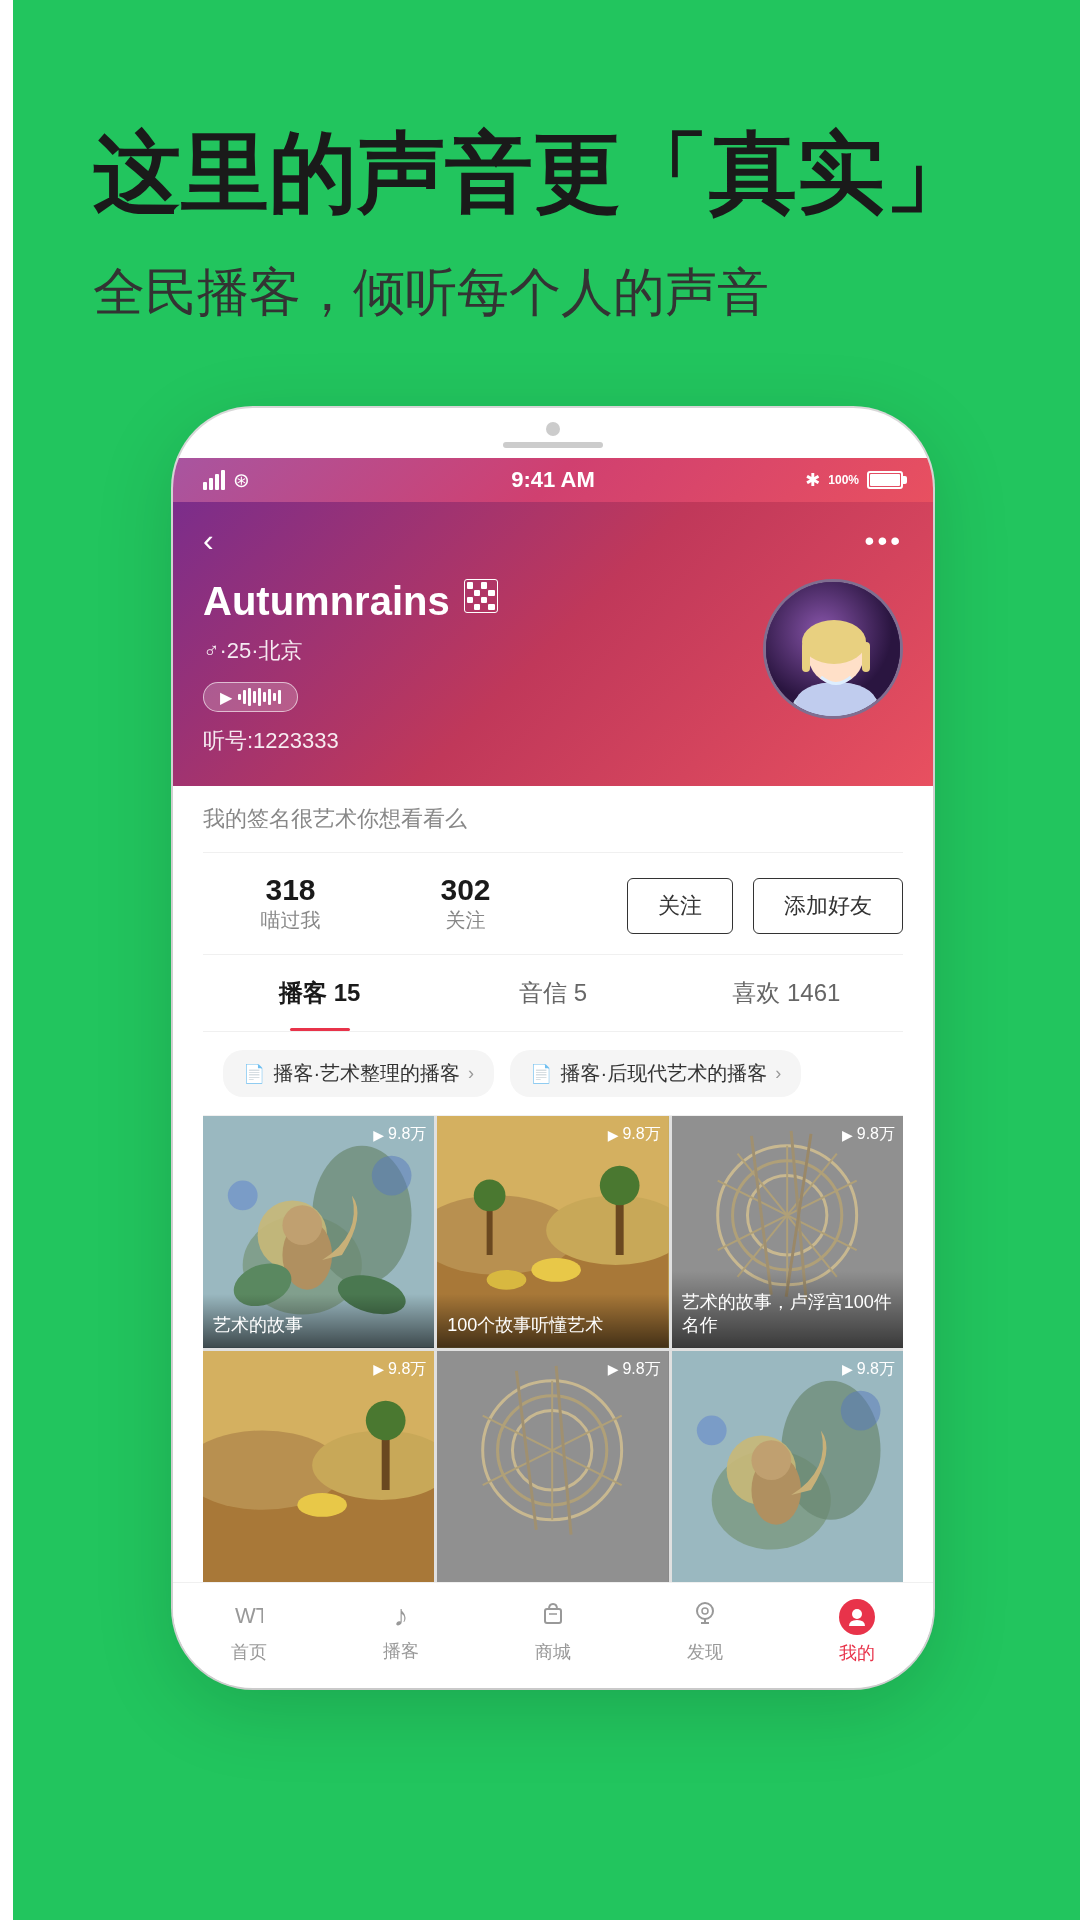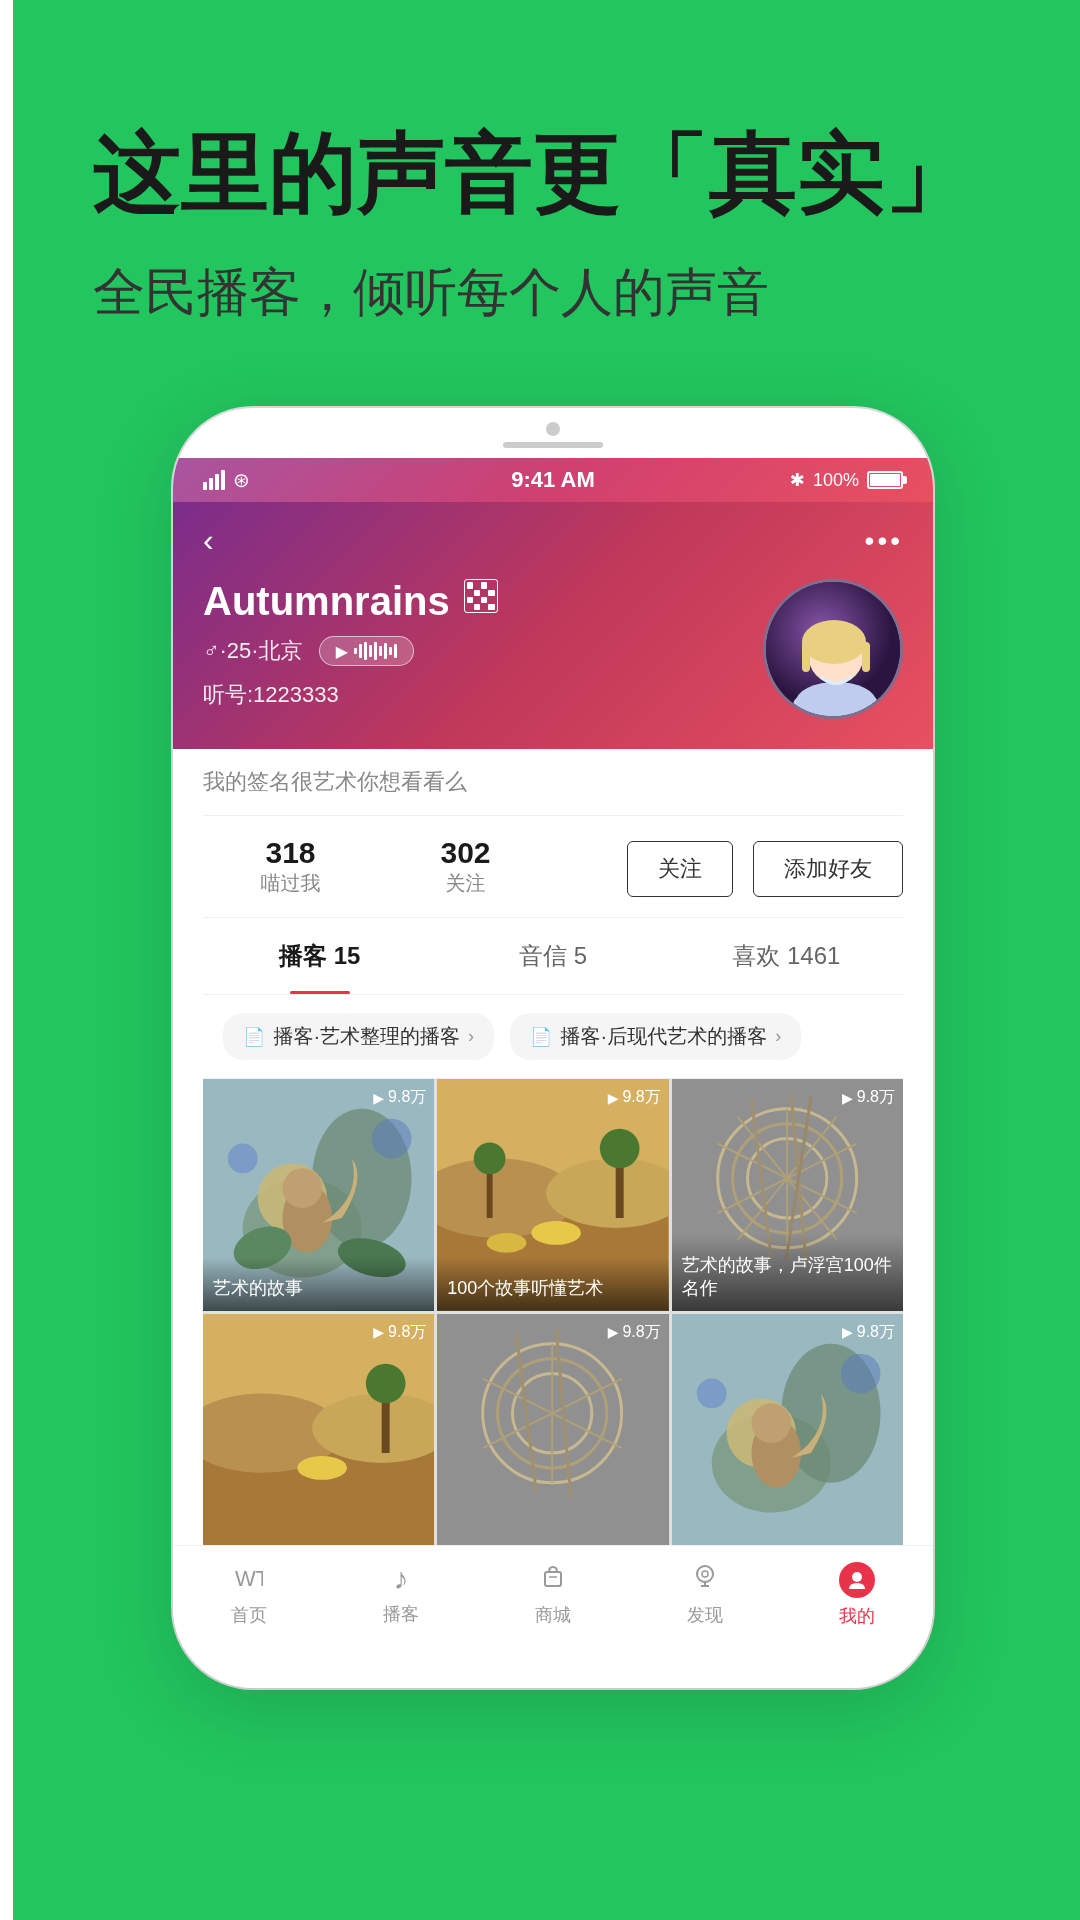--- a/index.html
+++ b/index.html
@@ -115,21 +115,22 @@
       display: flex;
       align-items: center;
       gap: 8px;
     }
     .status-bluetooth {
       color: white;
       font-size: 18px;
     }
     .status-battery-text {
       color: white;
-      font-size: 18px;
+      font-size: 12px;
+      font-weight: bold;
     }
     .status-battery {
       width: 36px;
       height: 18px;
       border: 2px solid white;
       border-radius: 3px;
       position: relative;
       display: flex;
       align-items: center;
       padding: 1px;
@@ -190,20 +191,21 @@
     .profile-name {
       color: white;
       font-size: 40px;
       font-weight: 700;
     }
     .profile-meta {
       display: flex;
       align-items: flex-start;
       gap: 16px;
       margin-bottom: 14px;
+      flex-direction: column;
     }
     .profile-gender-age {
       color: rgba(255,255,255,0.9);
       font-size: 22px;
     }
     .voice-badge {
       background: rgba(255,255,255,0.2);
       border: 1px solid rgba(255,255,255,0.6);
       border-radius: 20px;
       padding: 4px 16px;

